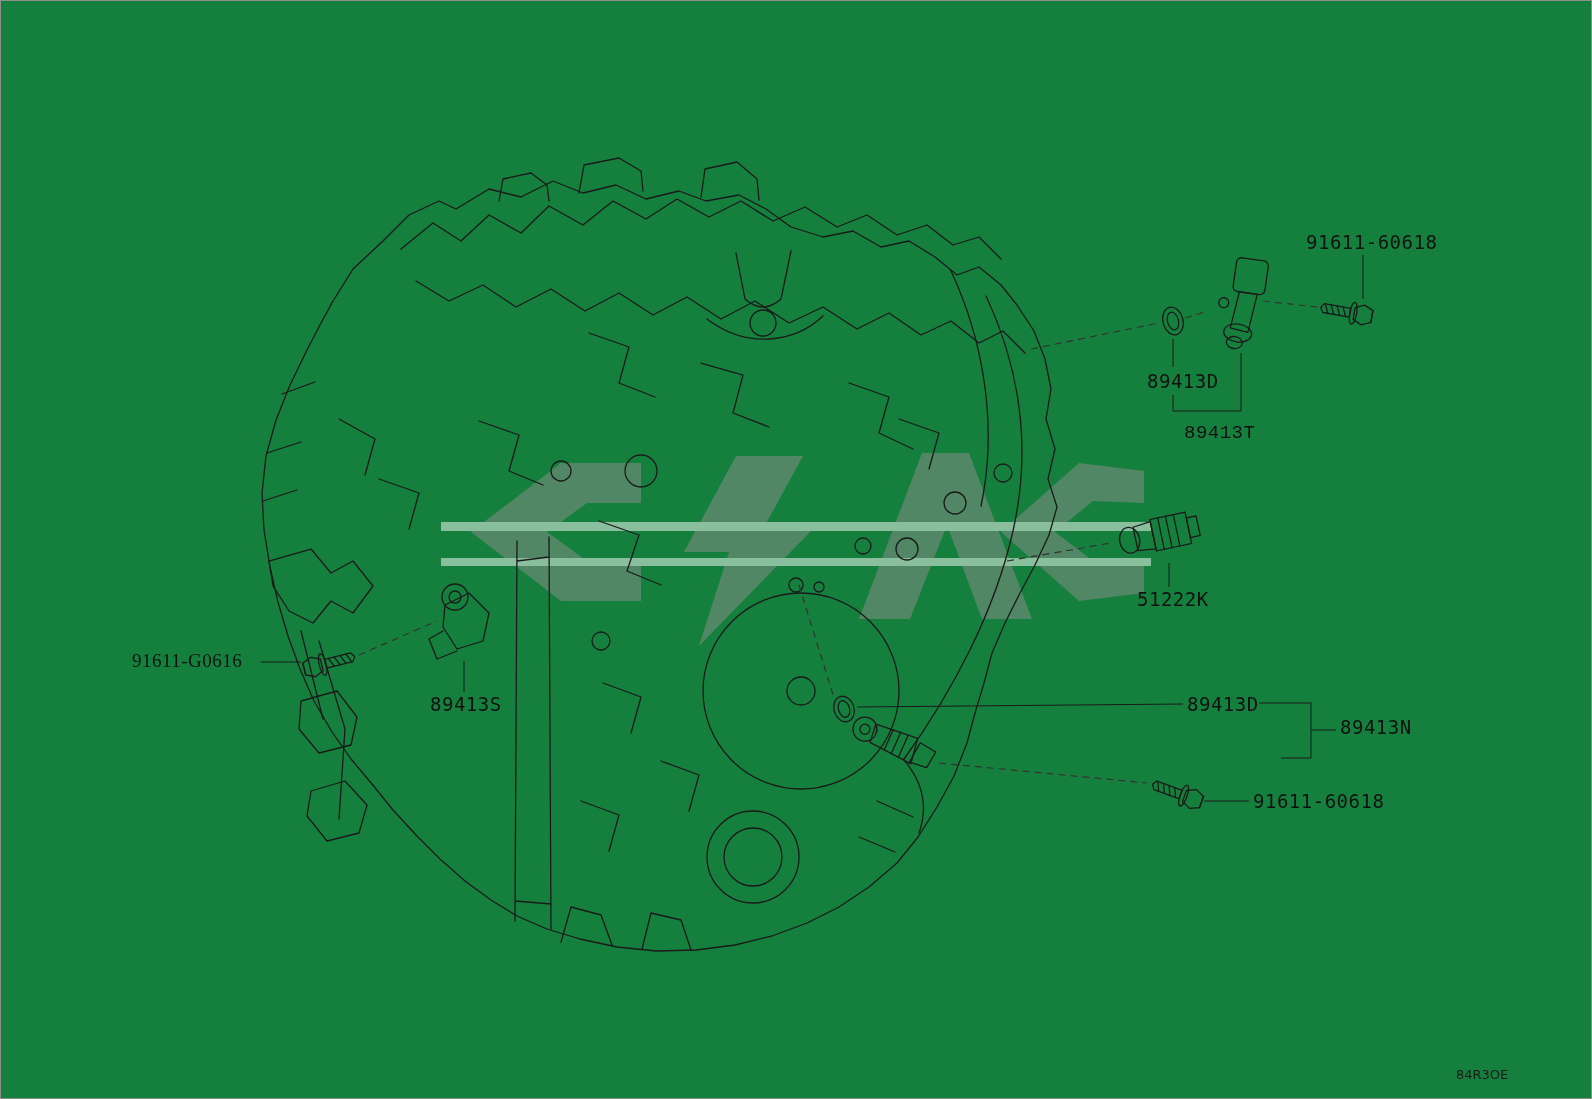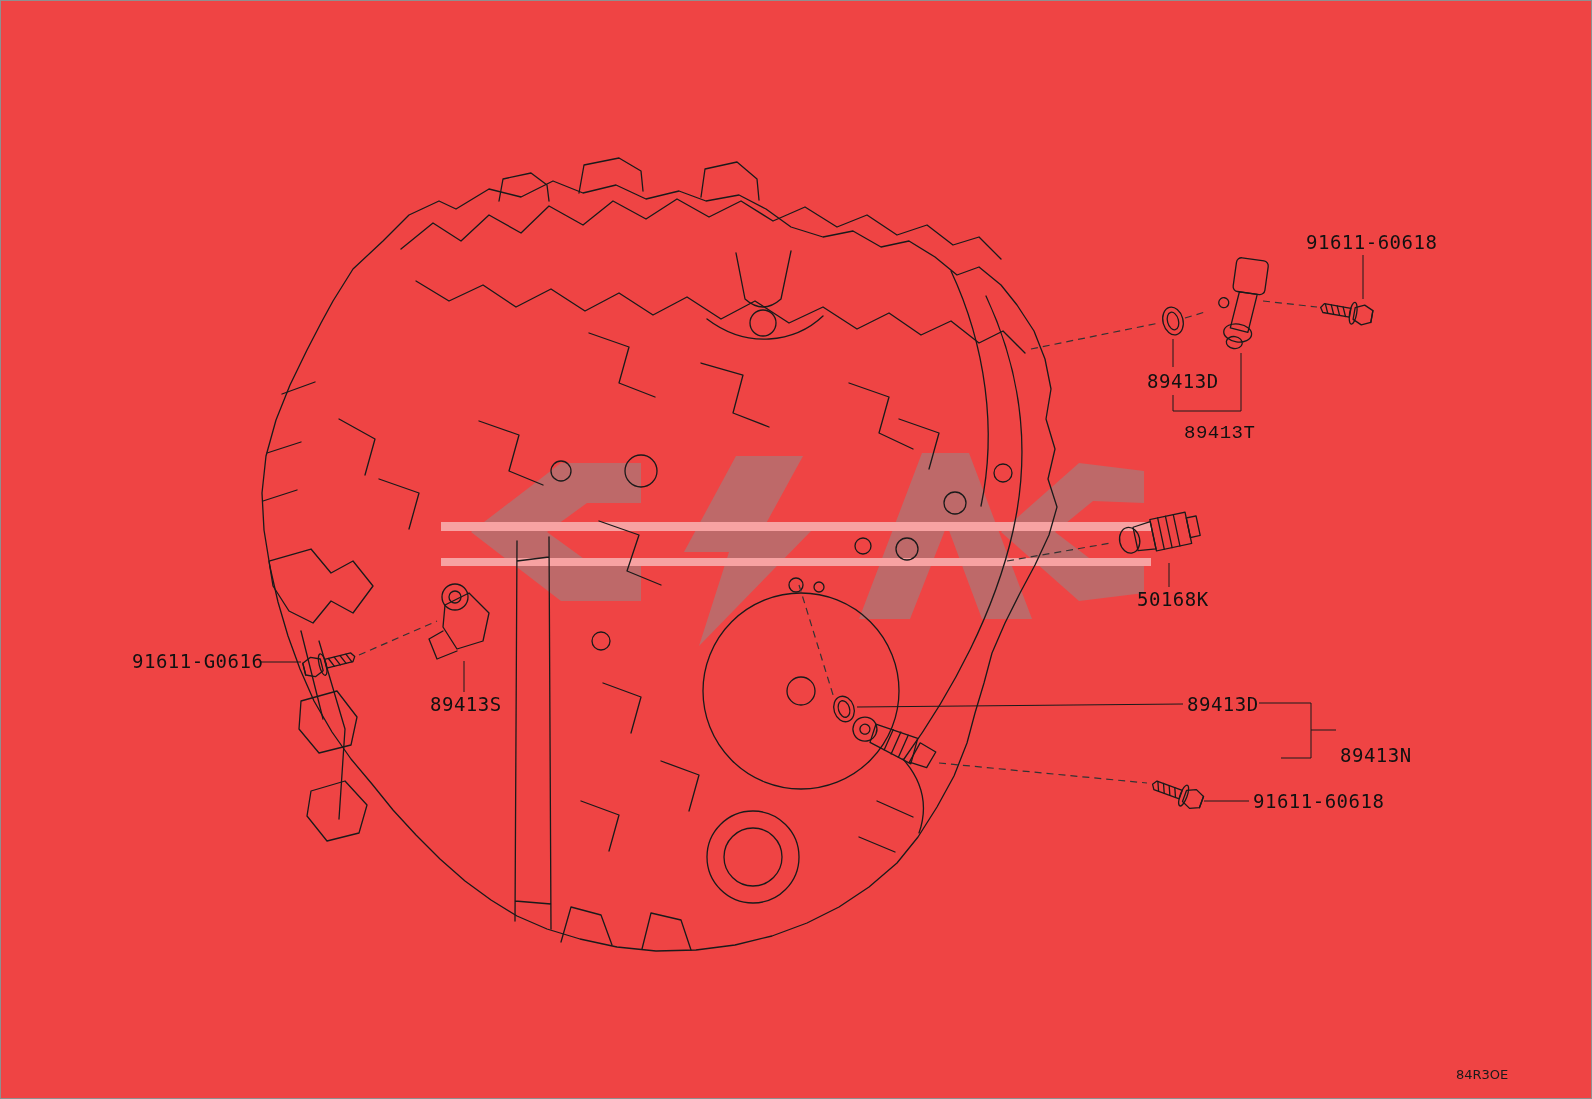--- a/index.html
+++ b/index.html
@@ -1,18 +1,18 @@
 <!DOCTYPE html>
 <html><head>
 <meta charset="utf-8">
 <style>
   html,body { margin:0; padding:0; background:#e8e8e8; }
   .stage {
     position:relative; width:1592px; height:1099px;
-    background:#ef4444; border:1px solid #8f8f8f; box-sizing:border-box;
+    background:#15803d; border:1px solid #8f8f8f; box-sizing:border-box;
     overflow:hidden;
     font-family:"DejaVu Sans Mono", monospace;
   }
   .stage > svg { position:absolute; left:0; top:0; }
   .plabel {
     position:absolute; font-size:19px; line-height:20px; color:#111;
     letter-spacing:0.5px; white-space:nowrap;
   }
   .code {
     position:absolute; font-family:"DejaVu Sans", sans-serif;
@@ -206,27 +206,27 @@
       <path d="M 1203,800 L 1248,800"></path>
     </g>
   </svg>
 
   <div class="plabel" style="left:1305px; top:231px;">91611-60618</div>
 
   <div class="plabel" style="left:1146px; top:370px;">89413D</div>
 
   <div class="plabel" style="left:1183px; top:422px;font-family:Liberation Mono, monospace;">89413T</div>
 
-  <div class="plabel" style="left:1136px; top:588px;">50168K</div>
-
-  <div class="plabel" style="left:131px; top:650px;">91611-G0616</div>
+  <div class="plabel" style="left:1136px; top:588px;">51222K</div>
+
+  <div class="plabel" style="left:131px; top:650px;font-family:Liberation Serif, serif;">91611-G0616</div>
 
   <div class="plabel" style="left:429px; top:693px;text-align:right;">89413S</div>
 
   <div class="plabel" style="left:1186px; top:693px;">89413D</div>
 
-  <div class="plabel" style="left:1339px; top:744px;">89413N</div>
+  <div class="plabel" style="left:1339px; top:716px;">89413N</div>
 
   <div class="plabel" style="left:1252px; top:790px;">91611-60618</div>
 
   <div class="code" style="left:1455px; top:1066px;">84R3OE</div>
 
 </div>
 
 </body></html>

